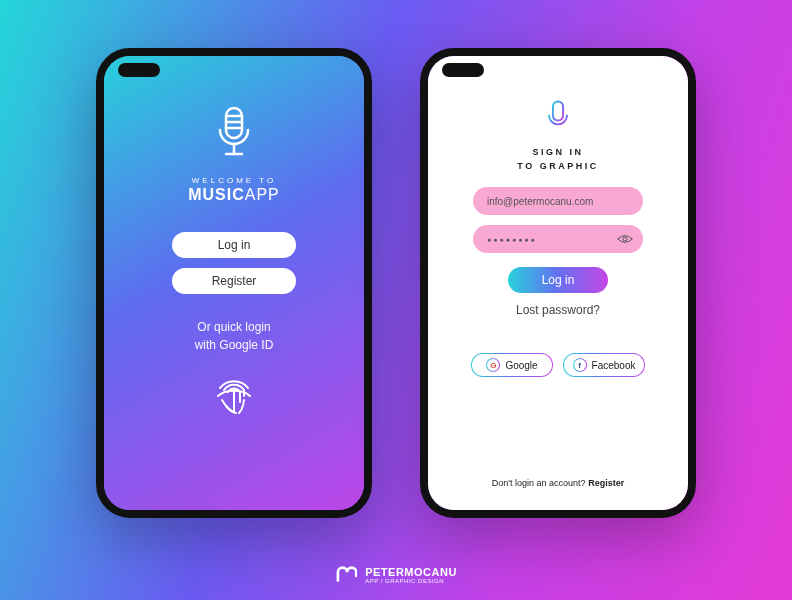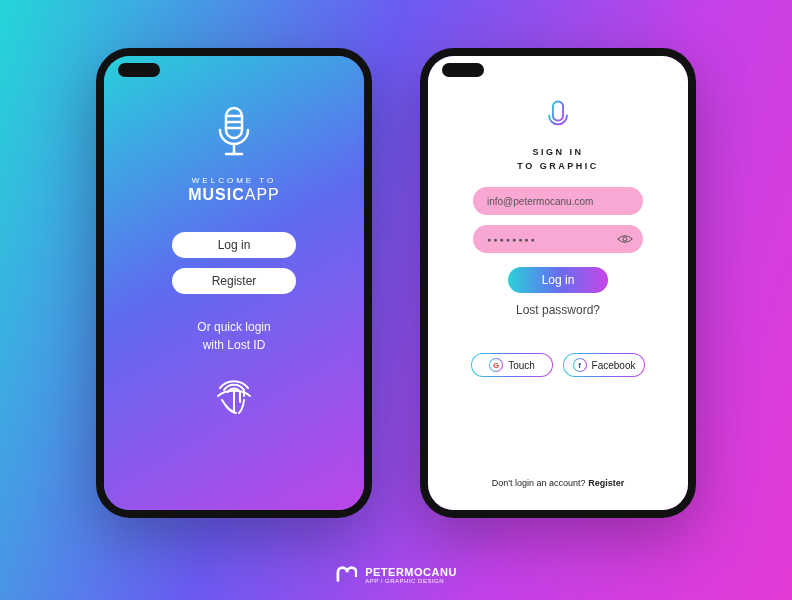--- a/index.html
+++ b/index.html
@@ -188,21 +188,21 @@
         </g>
       </svg>
       <div class="welcome">WELCOME TO</div>
       <div class="brand">
         <span class="bold">MUSIC</span><span class="thin">APP</span>
       </div>
       <button class="btn-white" style="margin-top:28px">Log in</button>
       <button class="btn-white">Register</button>
       <div class="qline">
         <span>Or quick login</span><br>
-        <span>with Lost ID</span>
+        <span>with Google ID</span>
       </div>
       <svg class="fingerprint" viewBox="0 0 48 48">
         <g fill="none" stroke="#fff" stroke-width="2" stroke-linecap="round">
           <path d="M10 18 a18 18 0 0 1 28 0"></path>
           <path d="M8 26 a20 13 0 0 1 32 0"></path>
           <path d="M14 20 a12 12 0 0 1 20 0 v6"></path>
           <path d="M18 22 a7 7 0 0 1 12 0 v10"></path>
           <path d="M24 20 v22"></path>
           <path d="M12 30 q6 10 12 12"></path>
           <path d="M16 36 q5 6 10 7"></path>
@@ -248,21 +248,21 @@
             <circle cx="12" cy="7" r="3"></circle>
           </g>
         </svg>
       </div>
       <button class="gradbtn">Log in</button>
       <a class="lost">Lost password?</a>
 
       <div class="social-row">
         <div class="social">
           <span class="social-ico" style="color:#d64b3a">G</span>
-          <span>Touch</span>
+          <span>Google</span>
         </div>
         <div class="social">
           <span class="social-ico" style="color:#3b5998">f</span>
           <span>Facebook</span>
         </div>
       </div>
 
       <div class="register-line">
         <span>Don't login an account? </span><b>Register</b>
       </div>

